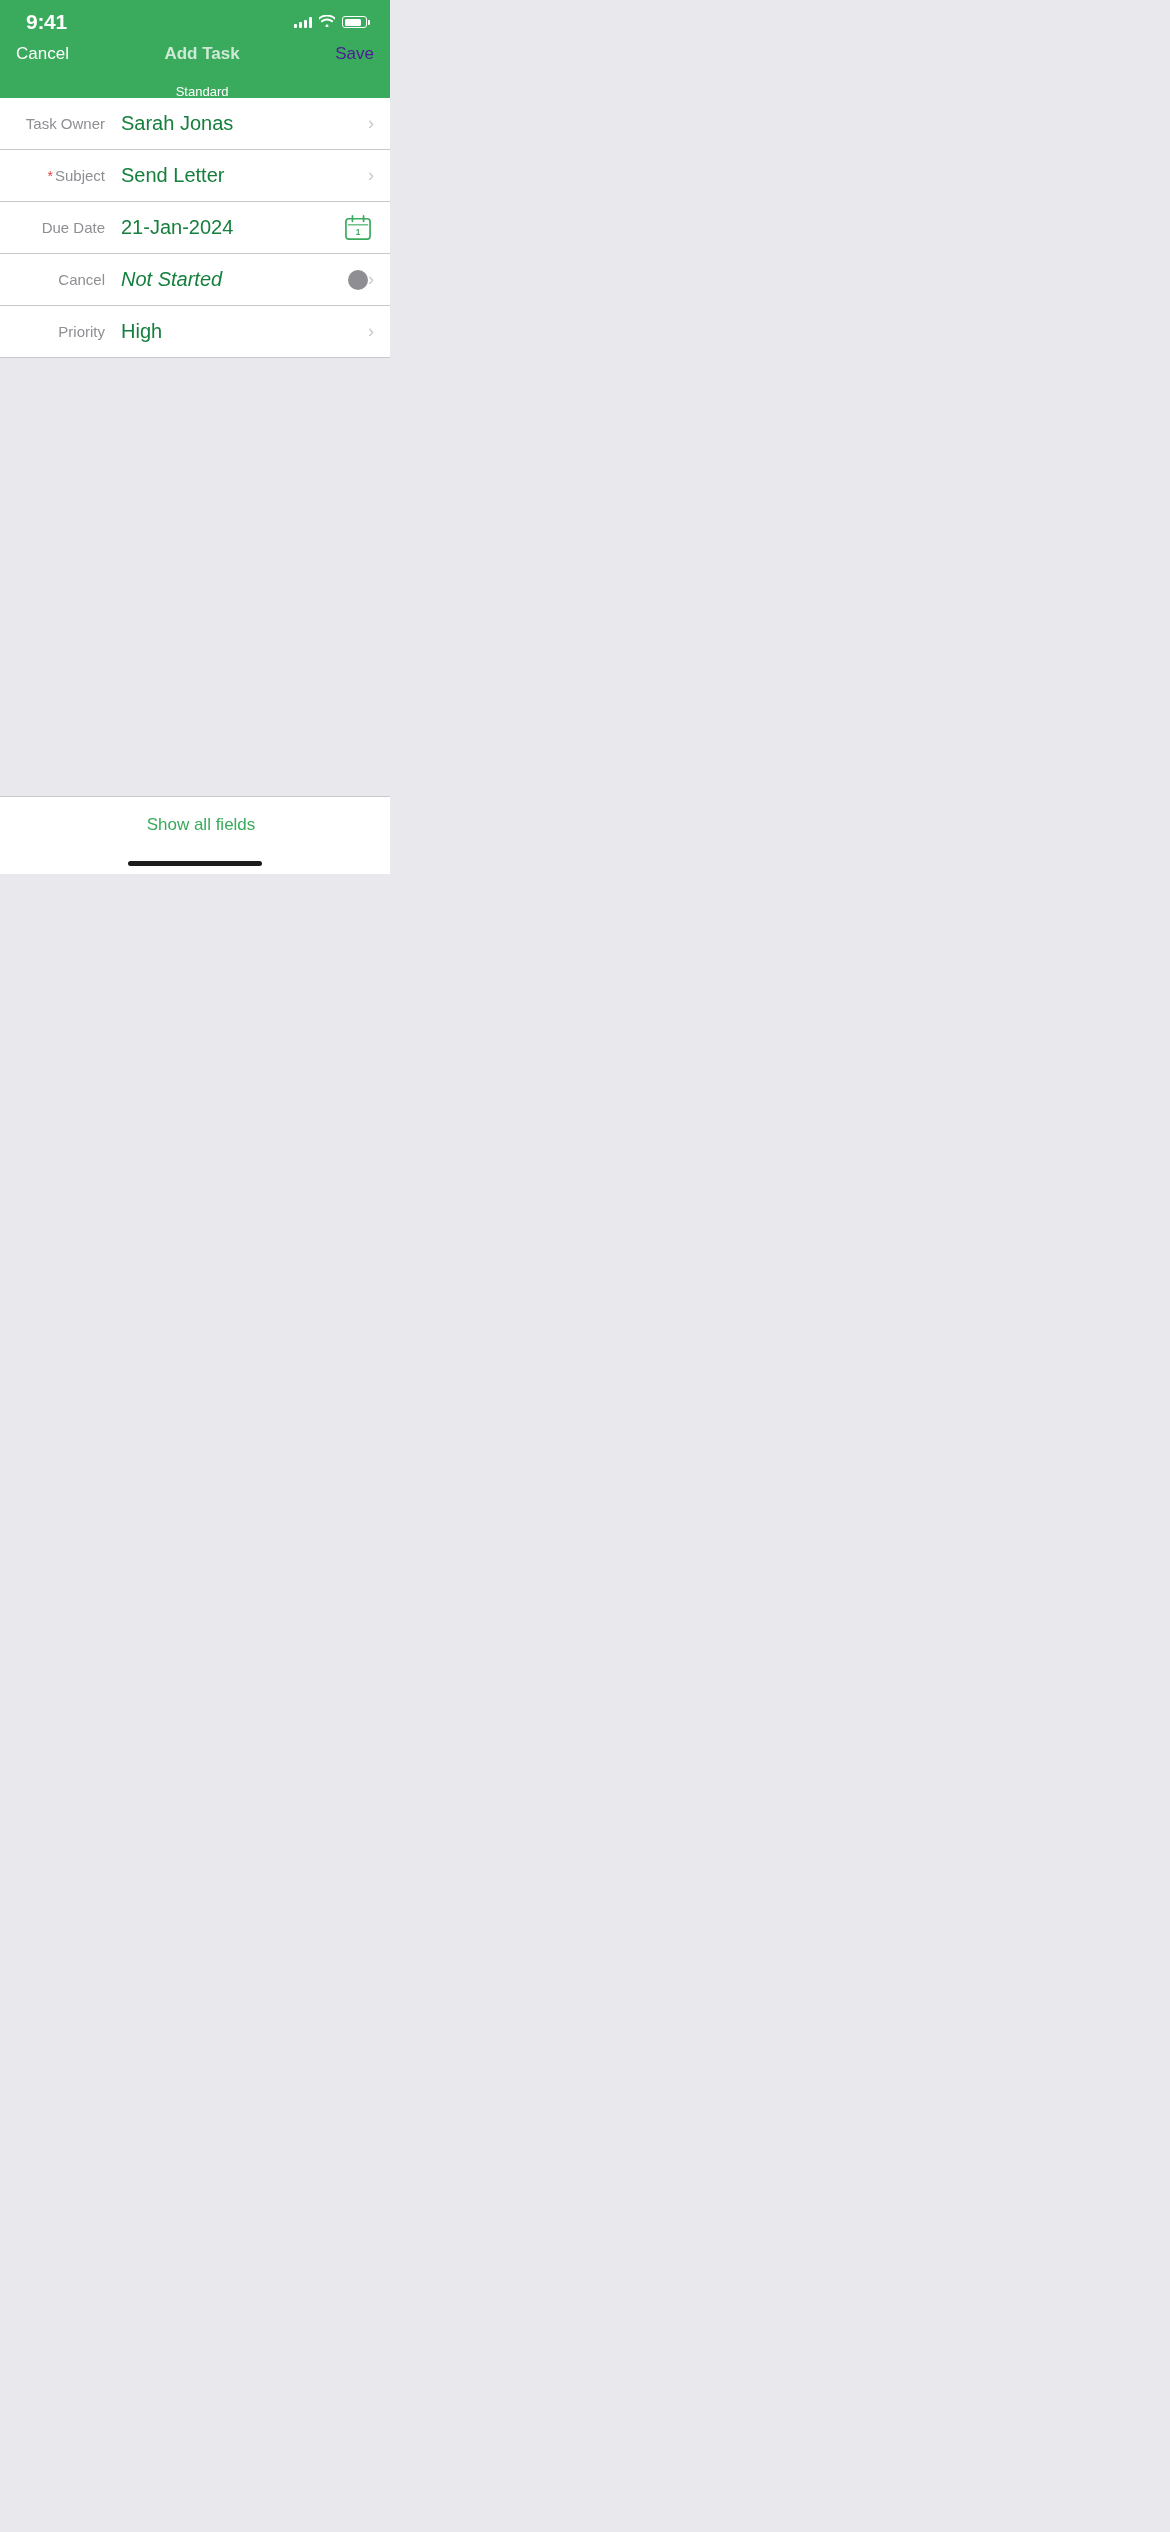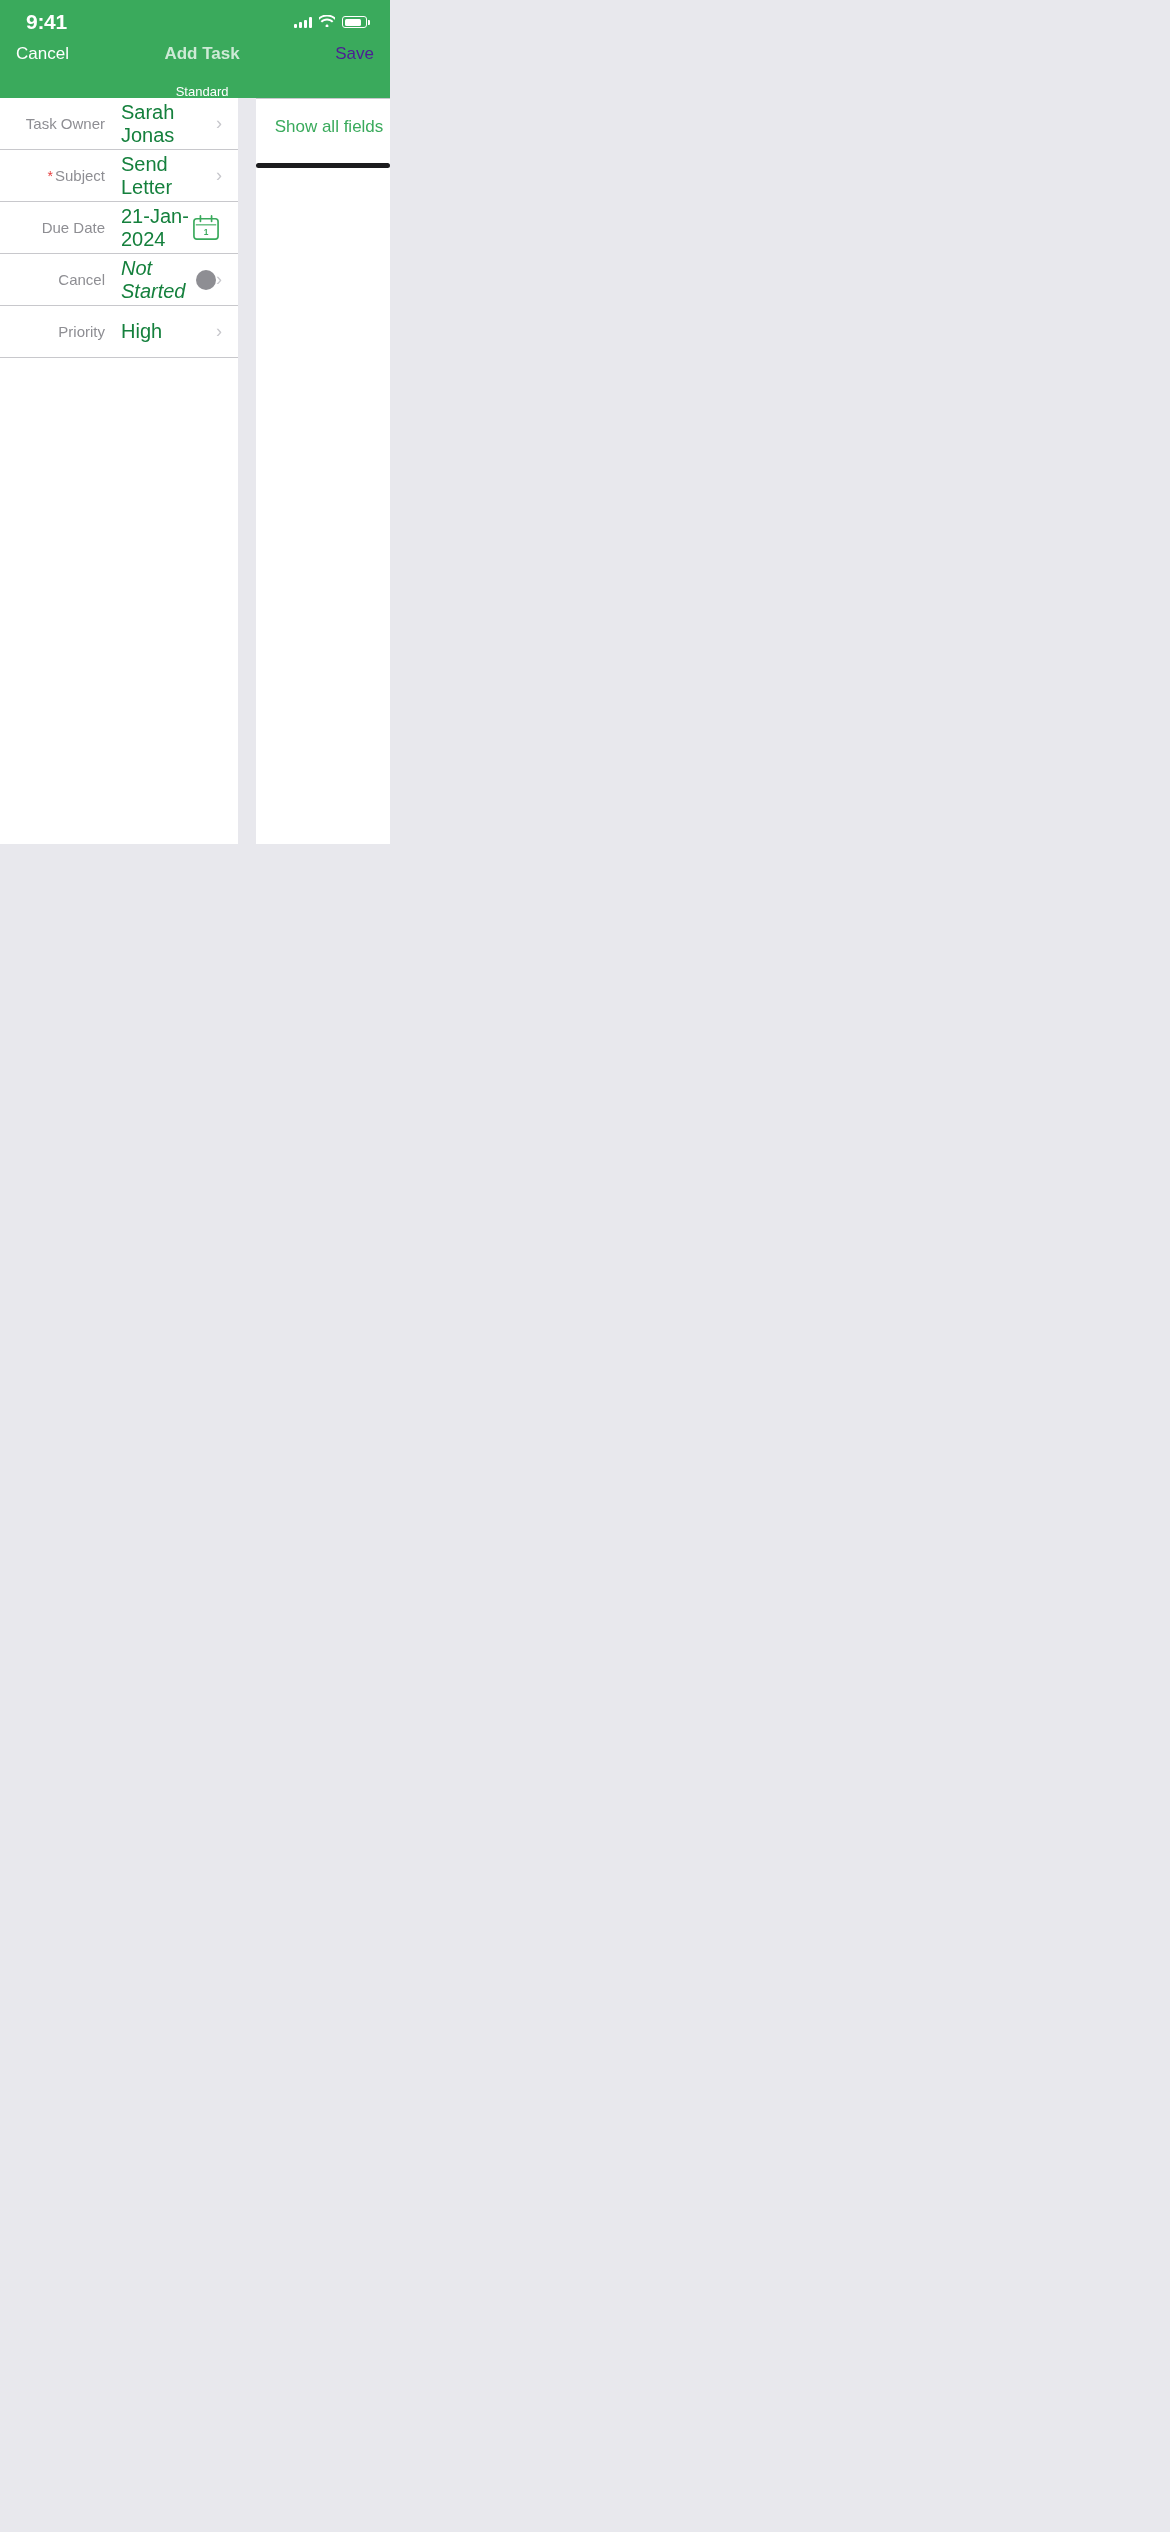--- a/index.html
+++ b/index.html
@@ -272,21 +272,21 @@
 
     .page-wrapper {
       display: flex;
       flex-direction: column;
       min-height: 844px;
     }
 
     .content-area {
       flex: 1;
       display: flex;
-      flex-direction: row;
+      flex-direction: column;
       gap: 9px;
     }
   </style>
 </head>
 <body>
 
 <div class="page-wrapper">
 
   <div class="status-bar">
     <span class="status-time">9:41</span>

